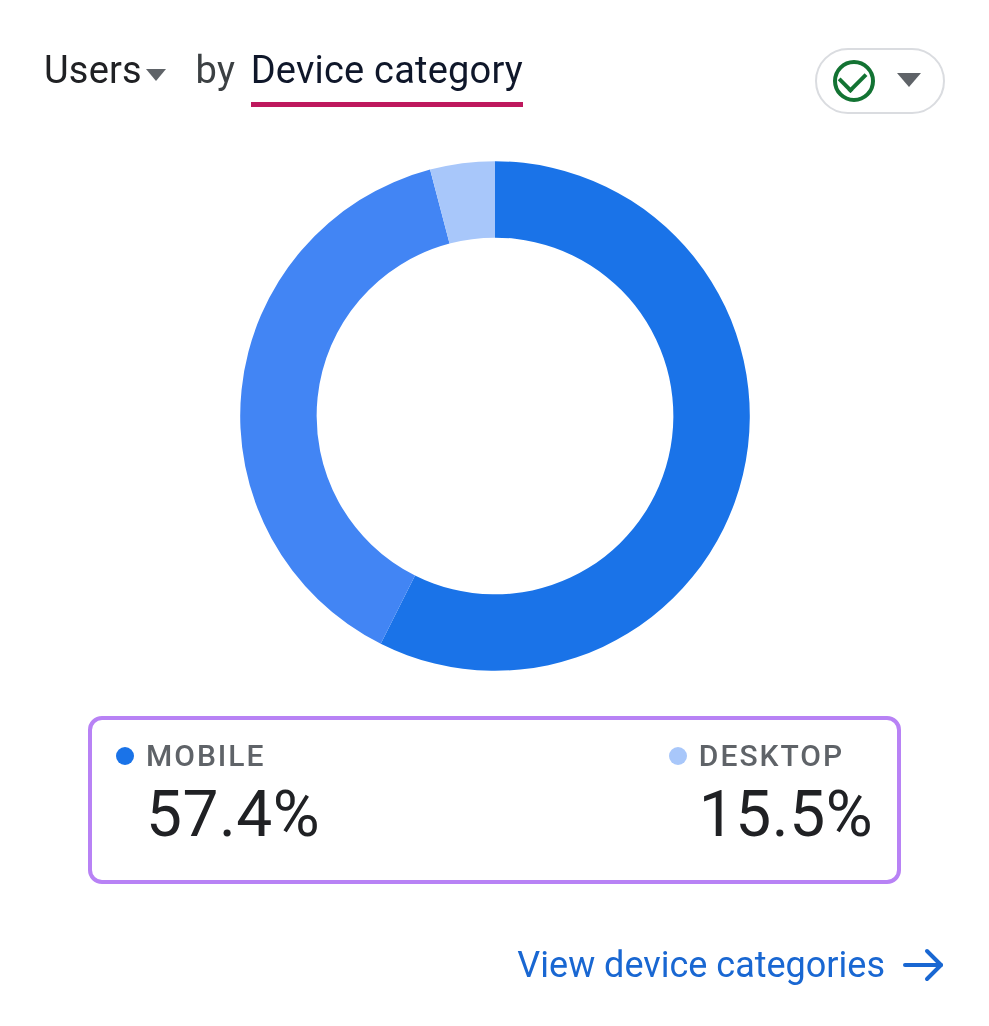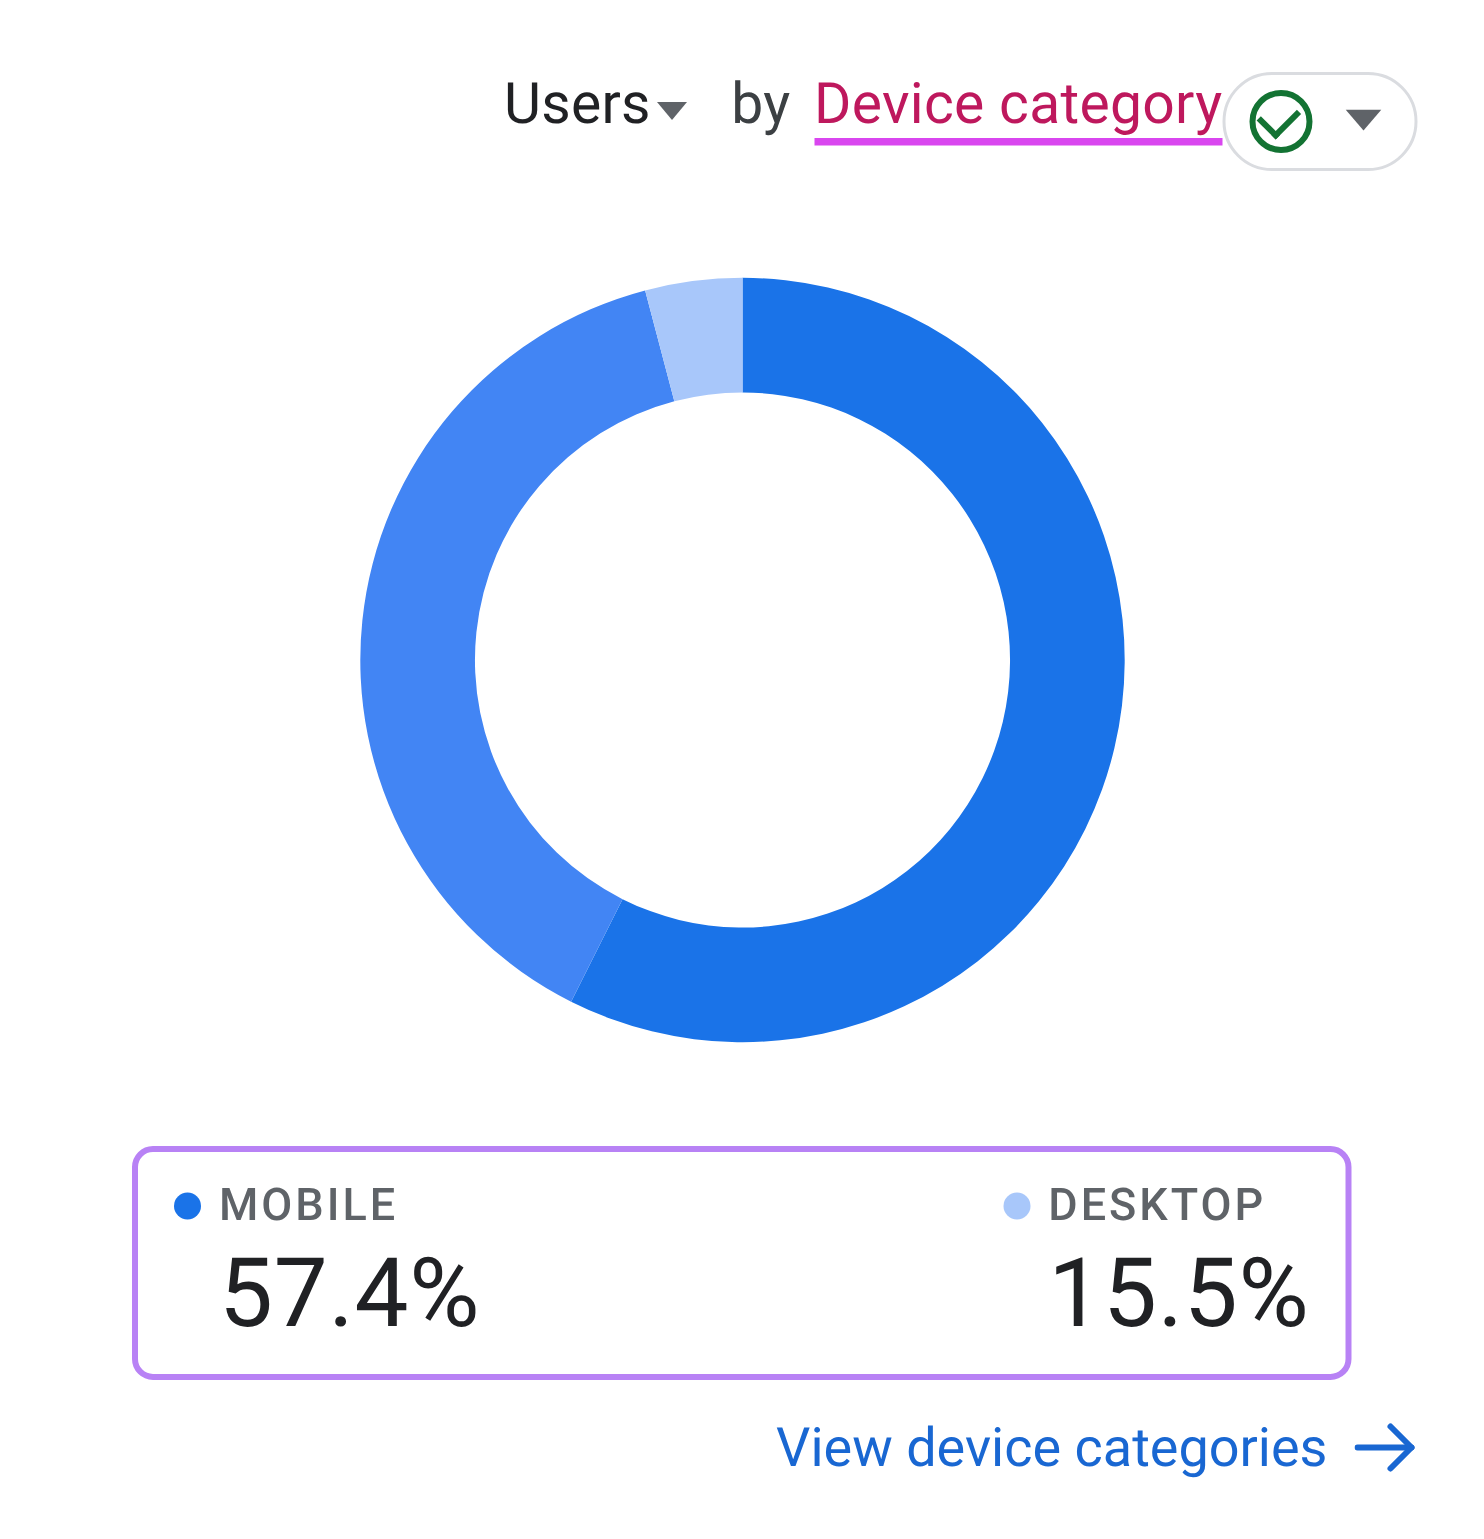--- a/index.html
+++ b/index.html
@@ -15,21 +15,21 @@
     box-sizing: border-box;
     padding: 48px 44px 40px 44px;
     width: 100%;
     height: 100%;
     display: flex;
     flex-direction: column;
   }
   .header {
     display: flex;
     align-items: flex-start;
-    justify-content: flex-end;
+    justify-content: space-between;
   }
   .title-block {
     font-size: 38px;
     line-height: 1.2;
     letter-spacing: 0.2px;
     color: #3c4043;
   }
   .metric {
     display: inline-flex;
     align-items: center;
@@ -37,23 +37,23 @@
     cursor: pointer;
   }
   .metric .caret {
     margin-left: 4px;
   }
   .by {
     color: #3c4043;
     margin: 0 6px 0 20px;
   }
   .dimension {
-    color: #be185d;
-    border-bottom: 5px solid #d946ef;
-    padding-bottom: 0;
+    color: #0f172a;
+    border-bottom: 5px solid #be185d;
+    padding-bottom: 10px;
   }
 
   .status-pill {
     display: inline-flex;
     align-items: center;
     gap: 22px;
     border: 2px solid #dadce0;
     border-radius: 999px;
     padding: 10px 22px 10px 16px;
     cursor: pointer;
@@ -85,21 +85,21 @@
   }
   .donut {
     width: 520px;
     height: 520px;
   }
 
   .legend {
     margin: 18px 44px 0 44px;
     border: 4px solid #b882f5;
     border-radius: 14px;
-    padding: 18px 24px 16px 24px;
+    padding: 18px 24px 28px 24px;
     display: flex;
     justify-content: space-between;
   }
   .legend-item { display: flex; flex-direction: column; }
   .legend-top {
     display: inline-flex;
     align-items: center;
     gap: 12px;
   }
   .bullet {
@@ -115,21 +115,21 @@
   .legend-value {
     font-size: 64px;
     color: #202124;
     margin-top: 4px;
     padding-left: 30px;
     letter-spacing: 0.5px;
   }
 
   .footer-link {
     align-self: flex-end;
-    margin-top: 24px;
+    margin-top: 60px;
     display: inline-flex;
     align-items: center;
     gap: 18px;
     color: #1967d2;
     font-size: 36px;
     cursor: pointer;
   }
   .footer-link .arrow svg { display:block; }
 </style>
 </head>

